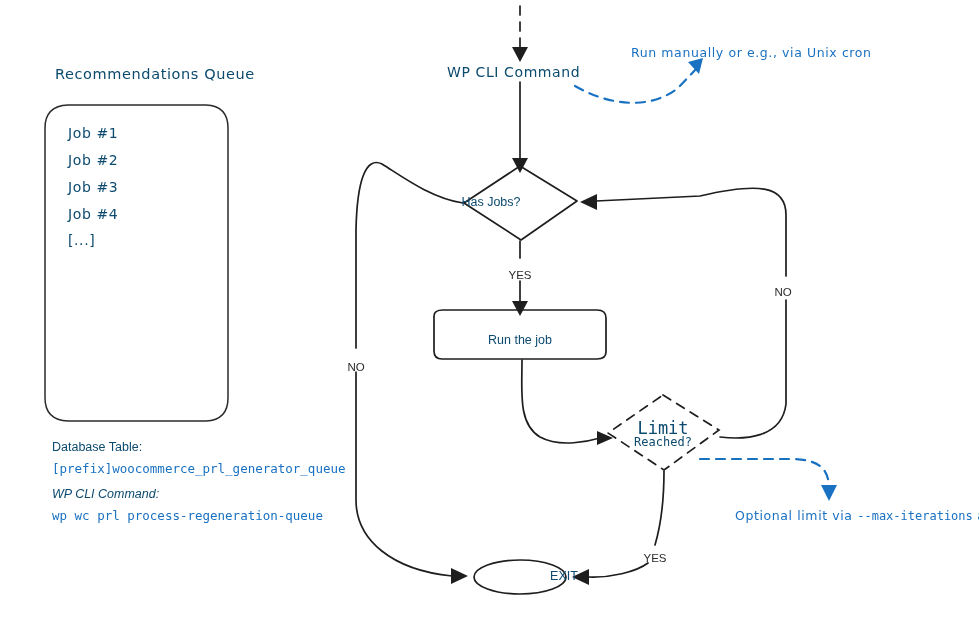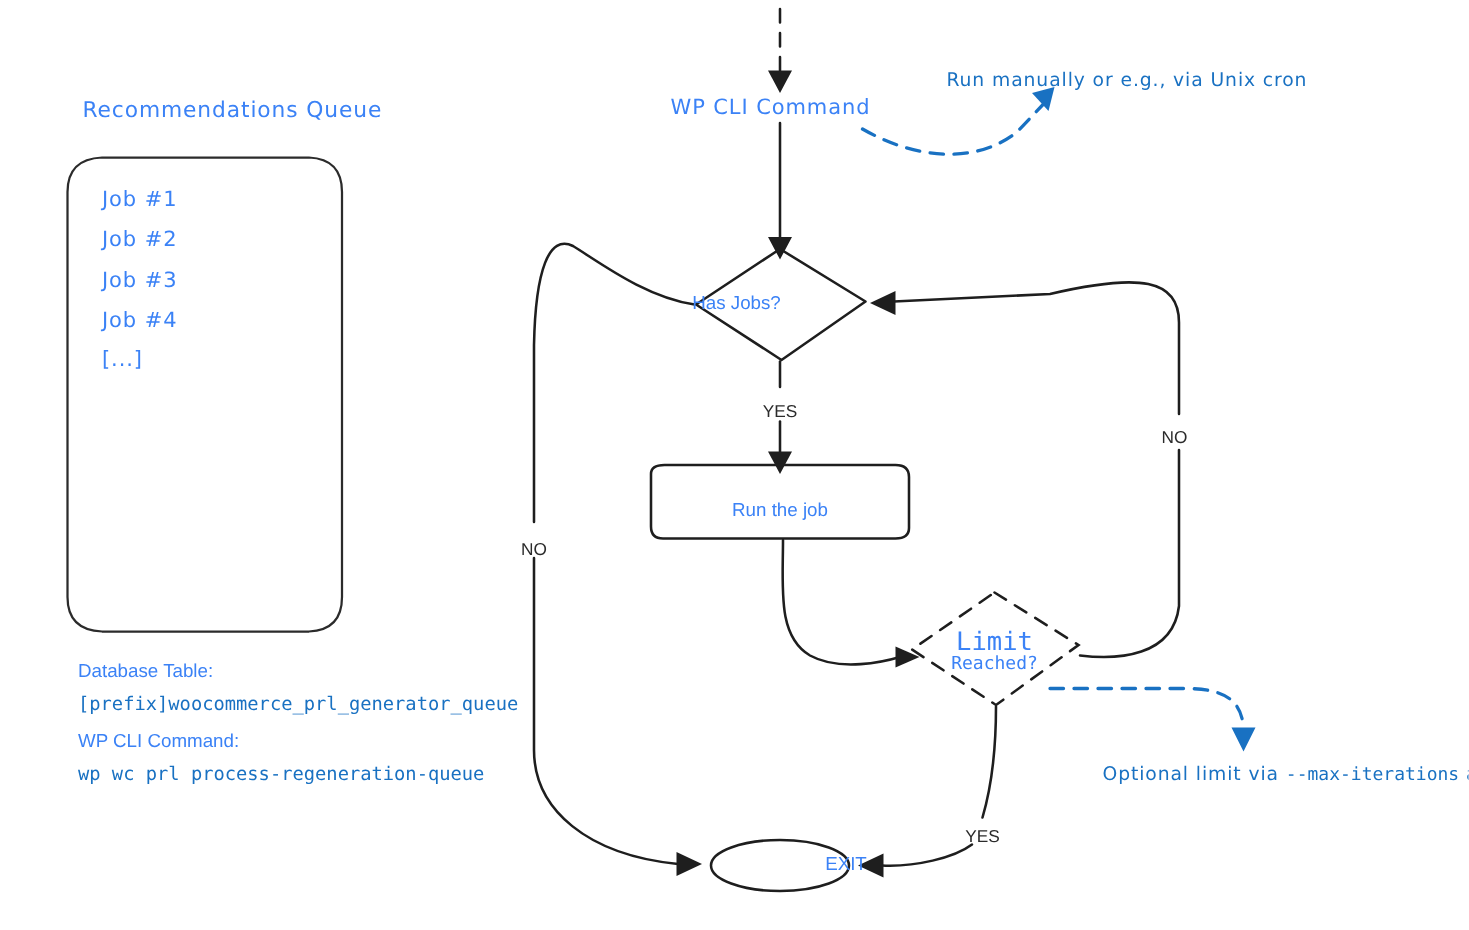--- a/index.html
+++ b/index.html
@@ -53,21 +53,21 @@
     stroke-width: 2.2;
     stroke-linecap: round;
     stroke-dasharray: 9 7;
   }
   .fill-dark { fill: #1e1e1e; }
   .fill-blue { fill: #1971c2; }
 
   .txt {
     position: absolute;
     white-space: nowrap;
-    color: #3b82f6;
+    color: #0c4a6e;
     line-height: 1.15;
   }
   .hand {
     font-family: "DejaVu Sans", sans-serif;
     letter-spacing: 0.6px;
   }
   .mono {
     font-family: "DejaVu Sans Mono", "Liberation Mono", monospace;
   }
   .sans {
@@ -78,21 +78,21 @@
   #queue-title {
     left: 55px; top: 66px;
     font-size: 14.5px;
   }
   .queue-item {
     left: 68px;
     font-size: 14px;
   }
   #db-label { left: 52px; top: 440px; font-size: 12.5px; }
   #db-value { left: 52px; top: 462px; font-size: 12.5px; }
-  #cli-label { left: 52px; top: 487px; font-size: 12.5px; }
+  #cli-label { left: 52px; top: 487px; font-size: 12.5px; font-style: italic; }
   #cli-value { left: 52px; top: 509px; font-size: 12.5px; }
 
   #node-wpcli {
     left: 447px; top: 64px;
     font-size: 14px;
   }
   #node-hasjobs {
     left: 491px; top: 195px;
     font-size: 12.5px;
     transform: translateX(-50%);

